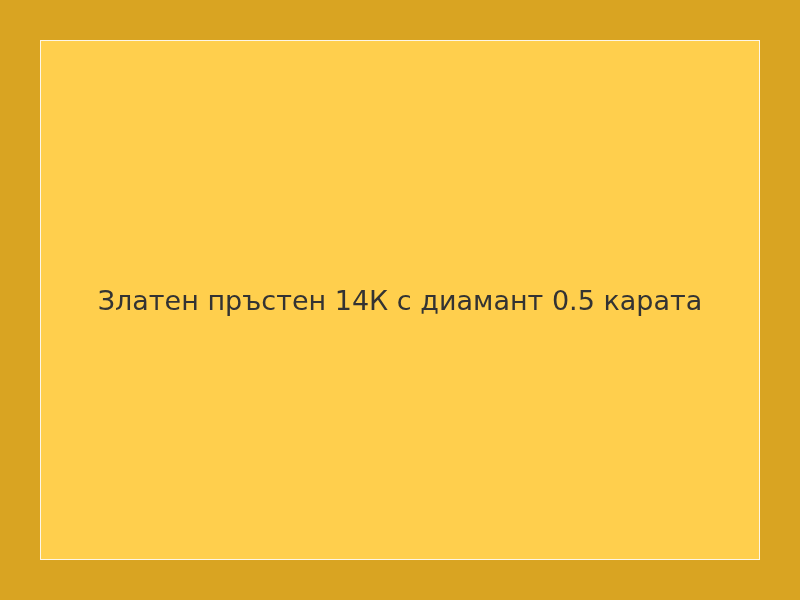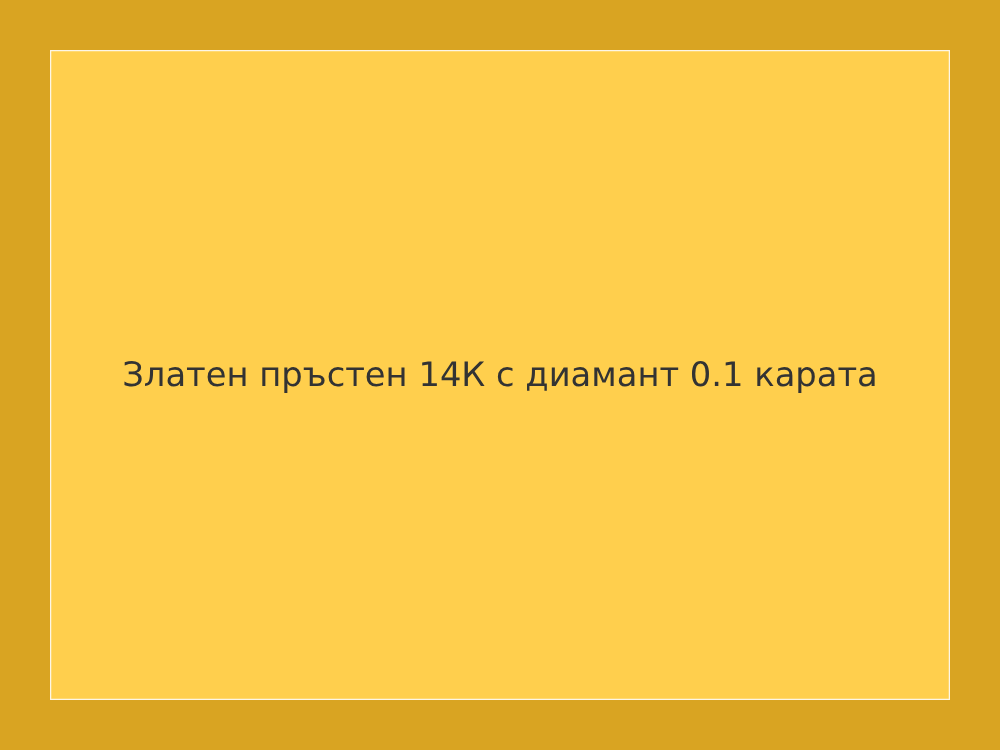--- a/index.html
+++ b/index.html
@@ -53,17 +53,17 @@
     top: 1px;
   }
 </style>
 </head>
 <body>
 
 <div id="placeholder-canvas">
 
   <div id="image-panel">
 
-    <span id="panel-caption">Златен пръстен 14К с диамант 0.1 карата</span>
+    <span id="panel-caption">Златен пръстен 14К с диамант 0.5 карата</span>
 
   </div>
 
 </div>
 
 </body></html>

